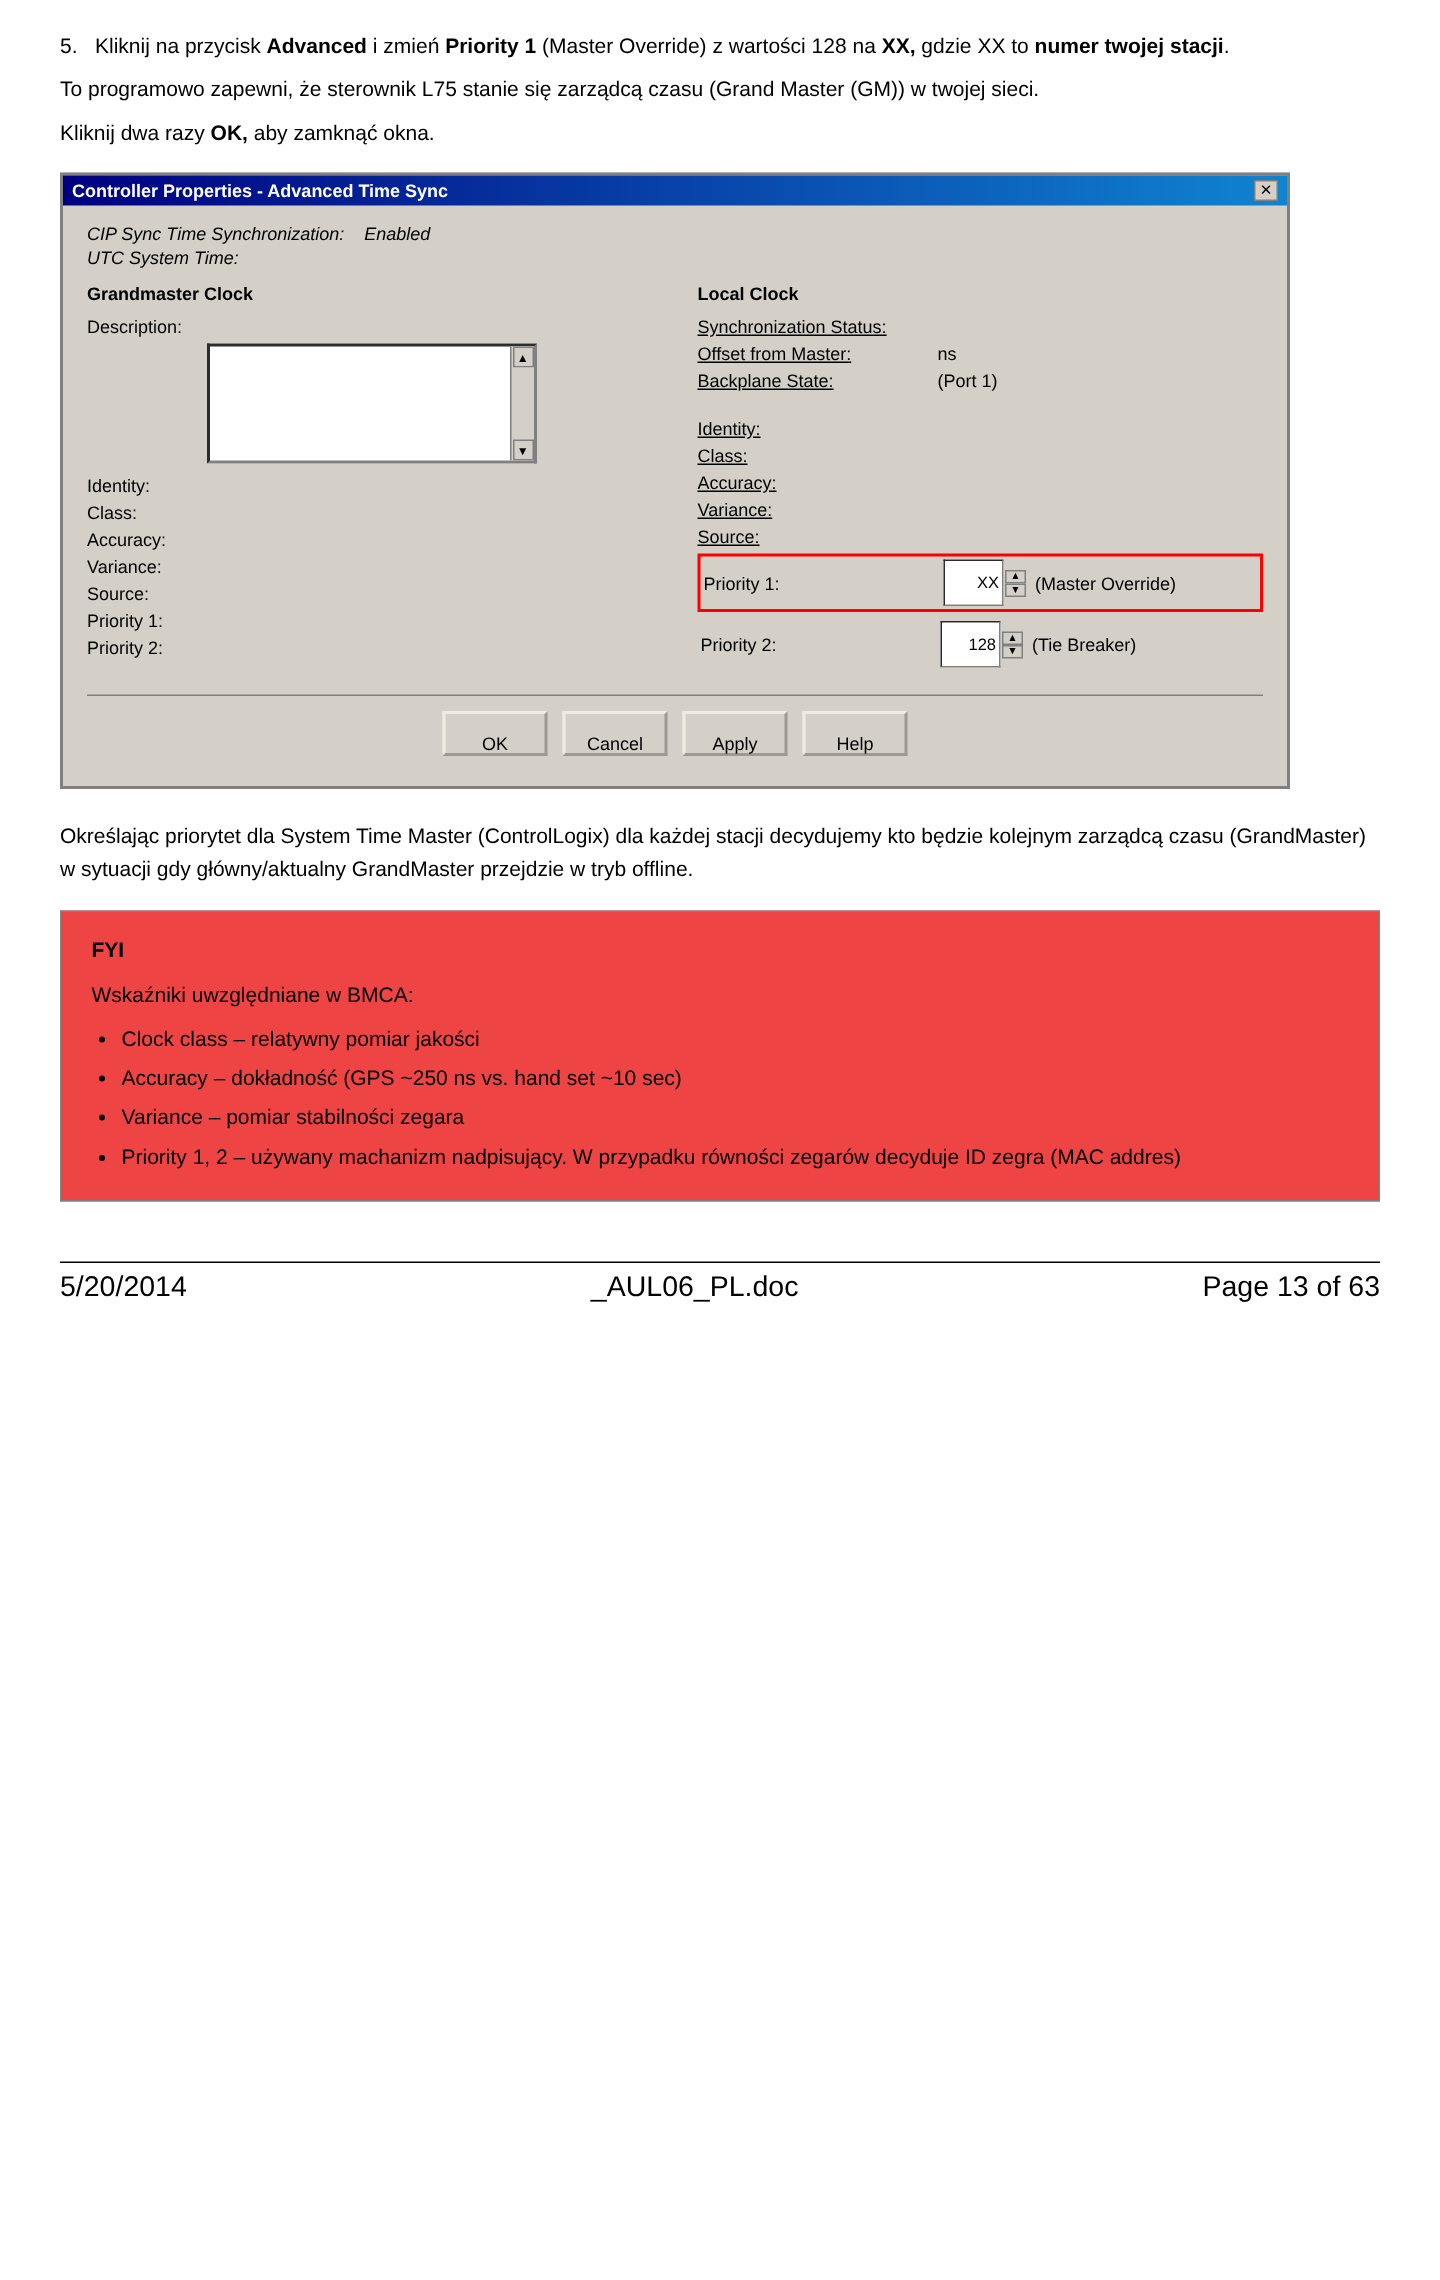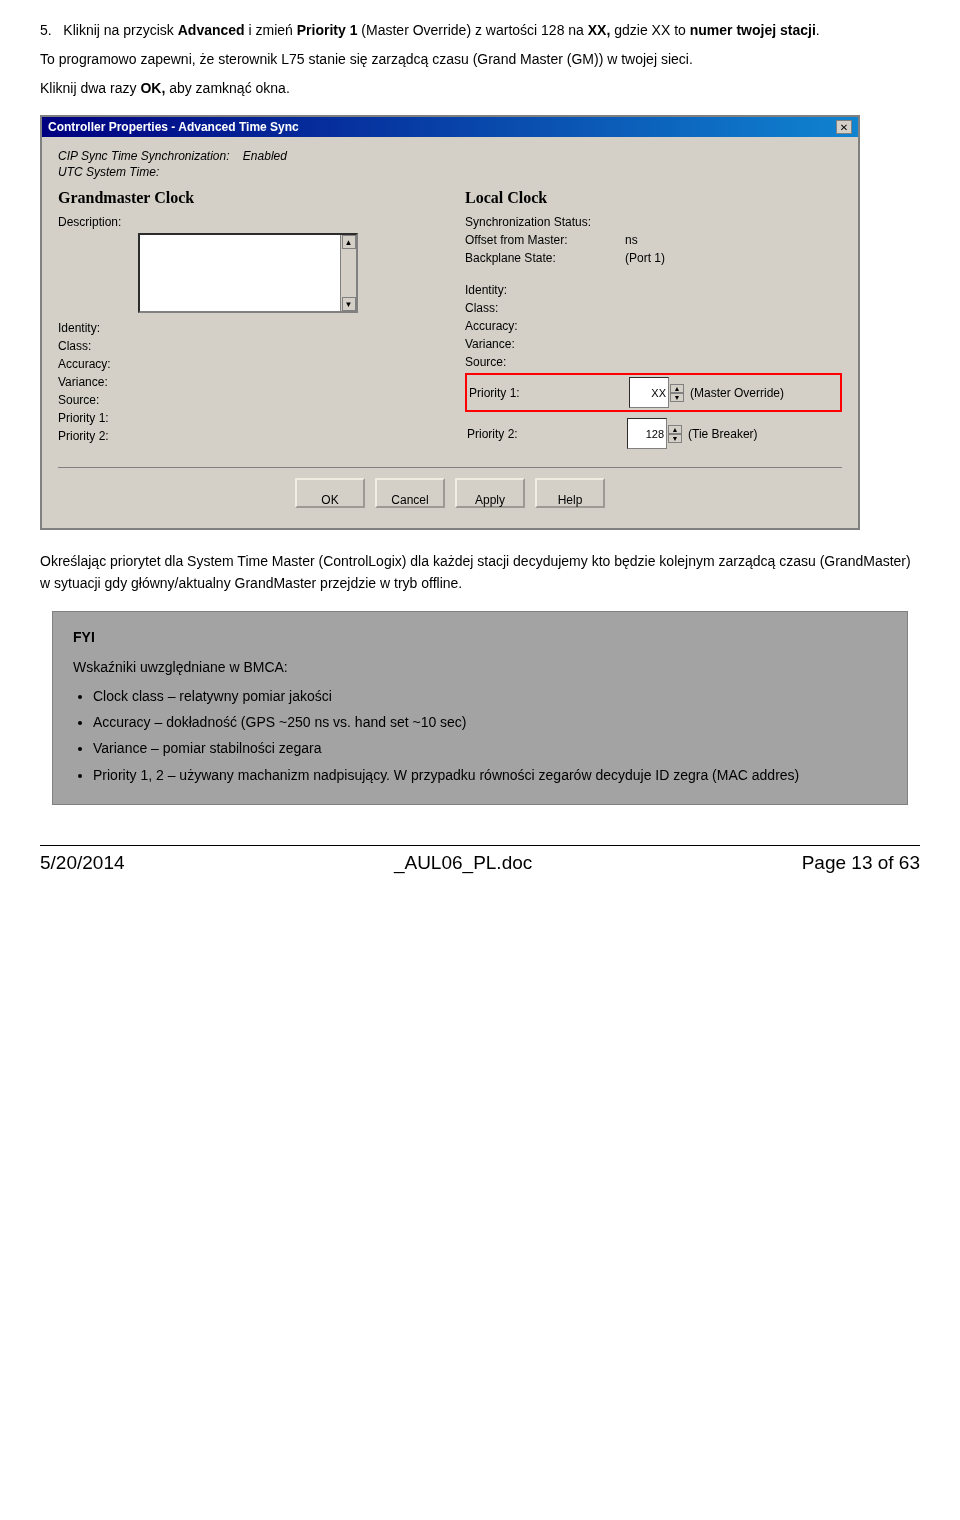--- a/index.html
+++ b/index.html
@@ -90,23 +90,22 @@
       padding-right: 20px;
     }
 
     .col-local {
       flex: 1;
       padding-left: 10px;
     }
 
     .col-header {
       font-weight: bold;
-      font-size: 16px;
+      font-size: 12px;
       margin-bottom: 8px;
-      font-family: Liberation Serif, serif;
     }
 
     .field-row {
       display: flex;
       align-items: flex-start;
       margin-bottom: 4px;
       font-size: 12px;
     }
 
     .field-label {
@@ -163,20 +162,21 @@
     
     .local-field-row {
       display: flex;
       align-items: center;
       margin-bottom: 4px;
       font-size: 12px;
     }
 
     .local-label {
       min-width: 160px;
+      text-decoration: underline;
     }
 
     .local-value {
       color: #000;
     }
 
     
     .priority-row-highlighted {
       display: flex;
       align-items: center;
@@ -259,23 +259,23 @@
     
     .below-dialog-text {
       margin: 10px 0;
       line-height: 1.6;
       font-size: 14px;
     }
 
     
     .fyi-box {
       border: 1px solid #808080;
-      background: #a3a3a3;
+      background: #ef4444;
       padding: 14px 20px;
-      margin: 16px 12px;
+      margin: 16px 0;
       font-size: 14px;
       line-height: 1.6;
     }
 
     .fyi-title {
       font-weight: bold;
       font-size: 14px;
       margin-bottom: 8px;
     }
 

